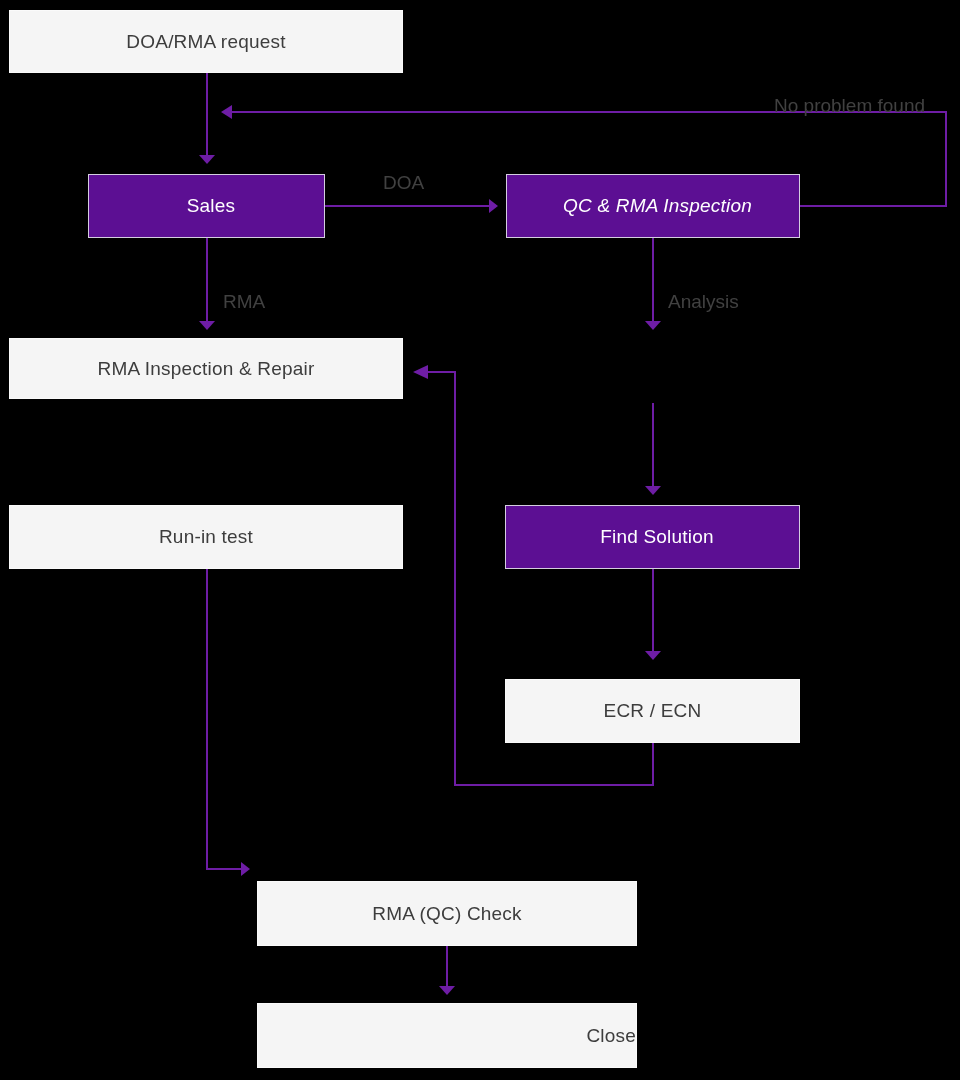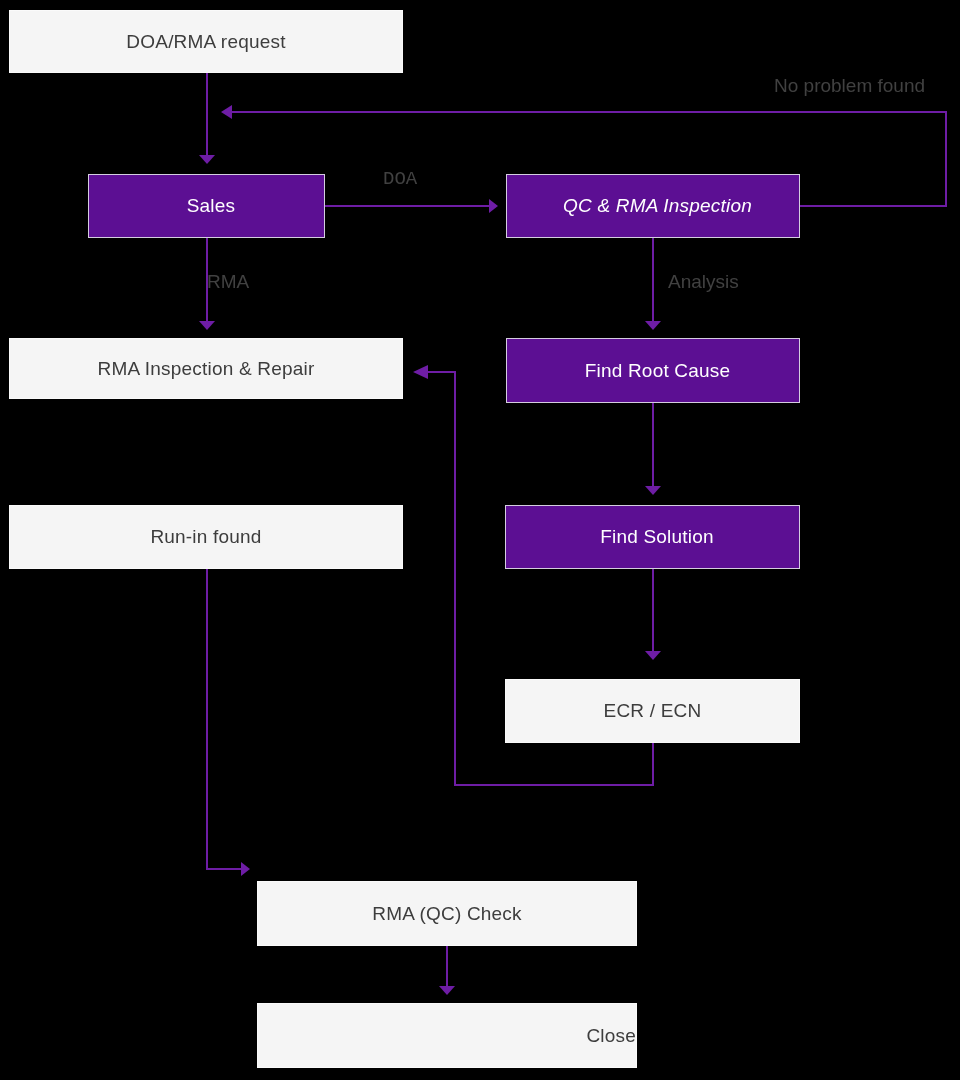--- a/index.html
+++ b/index.html
@@ -48,35 +48,36 @@
     background: var(--node-purple-fill);
     color: var(--node-purple-text);
     border: 1px solid var(--node-purple-border);
     padding-left: 9px;
   }
   .edge-label {
     position: absolute;
     color: var(--edge-label-text);
     font-size: 19px;
     white-space: nowrap;
+    margin-top: 20px;
   }
   
   #n-doa-rma-request      { left: 9px;   top: 10px;   width: 394px; height: 63px; text-align: right; }
   #n-sales                { left: 88px;  top: 174px;  width: 237px; height: 64px; }
   #n-qc-rma-inspection    { left: 506px; top: 174px;  width: 294px; height: 64px; font-style: italic; }
   #n-rma-inspection-repair{ left: 9px;   top: 338px;  width: 394px; height: 61px; }
   #n-find-root-cause      { left: 506px; top: 338px;  width: 294px; height: 65px; }
   #n-run-in-test          { left: 9px;   top: 505px;  width: 394px; height: 64px; }
   #n-find-solution        { left: 505px; top: 505px;  width: 295px; height: 64px; }
   #n-ecr-ecn              { left: 505px; top: 671px;  width: 295px; height: 64px; margin-top: 8px; }
   #n-rma-qc-check         { left: 257px; top: 836px;  width: 380px; height: 65px; margin-top: 45px; }
   #n-close                { left: 257px; top: 1003px; width: 380px; height: 65px; justify-content: flex-end; }
   
-  #l-doa              { left: 383px; top: 168px; font-family: Liberation Mono, monospace; }
-  #l-rma              { left: 207px; top: 271px; }
+  #l-doa              { left: 383px; top: 152px; }
+  #l-rma              { left: 223px; top: 271px; }
   #l-analysis         { left: 668px; top: 271px; }
   #l-no-problem-found { left: 774px; top: 75px; }
 </style>
 </head>
 <body>
 
 <div id="canvas">
 
   <svg id="wires" viewBox="0 0 960 1080" xmlns="http://www.w3.org/2000/svg">
 
@@ -140,26 +141,23 @@
   </div>
 
   <div id="n-qc-rma-inspection" class="node purple">
     <span>QC &amp; RMA Inspection</span>
   </div>
 
   <div id="n-rma-inspection-repair" class="node light">
     <span>RMA Inspection &amp; Repair</span>
   </div>
 
-  <div id="n-find-root-cause" class="node purple">
-    <span>Find Root Cause</span>
-  </div>
 
   <div id="n-run-in-test" class="node light">
-    <span>Run-in found</span>
+    <span>Run-in test</span>
   </div>
 
   <div id="n-find-solution" class="node purple">
     <span>Find Solution</span>
   </div>
 
   <div id="n-ecr-ecn" class="node light">
     <span>ECR / ECN</span>
   </div>
 

